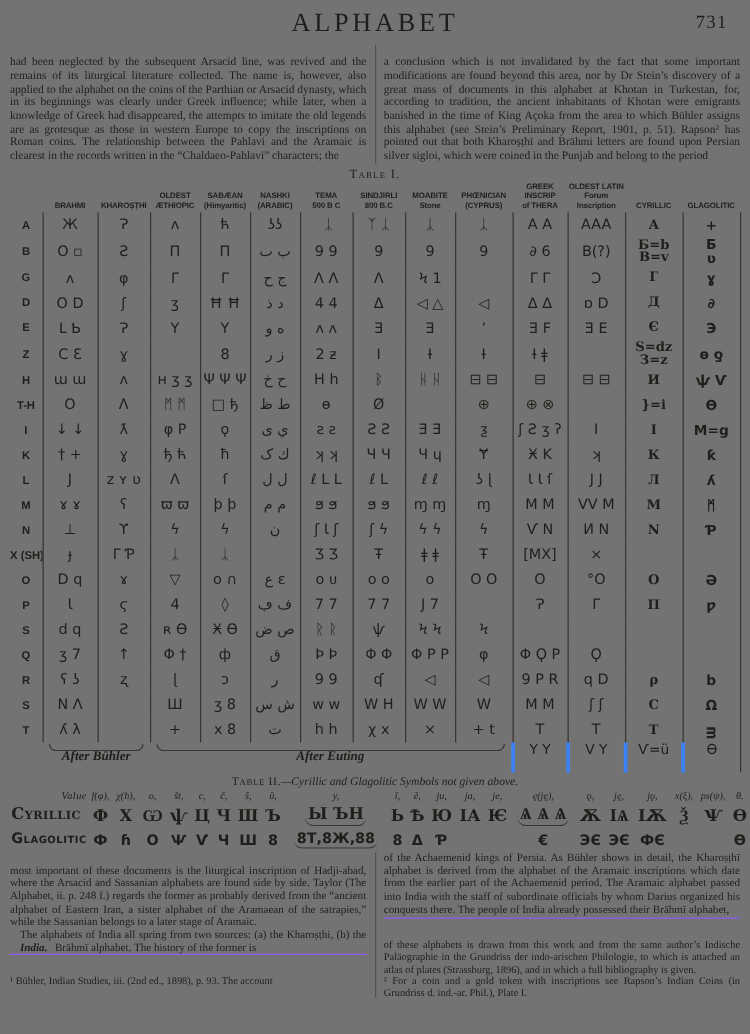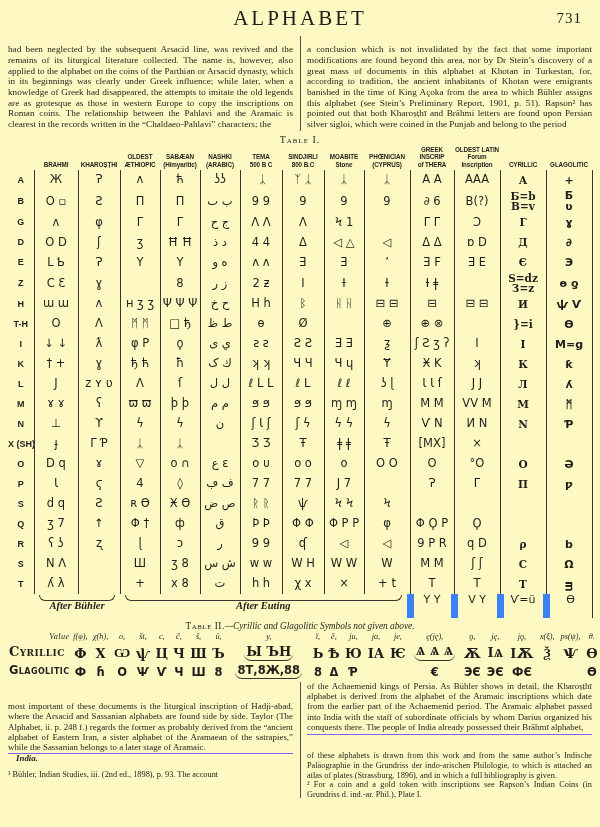--- a/index.html
+++ b/index.html
@@ -1,16 +1,16 @@
 <!DOCTYPE html>
 <html><head>
 <meta charset="utf-8">
 <style>
   html,body{margin:0;padding:0;background:#d8d4c8;}
-  .page{position:relative;width:600px;height:827px;background:#fef9c3;color:#201e1a;
+  .page{position:relative;width:600px;height:827px;background:#737373;color:#201e1a;
         font-family:"Liberation Serif",serif;overflow:hidden;box-sizing:border-box;padding:6px 8px 0;}
   
   .head{position:relative;height:26px;}
   .title{text-align:center;font-size:21px;letter-spacing:3px;}
   .pageno{position:absolute;right:10px;top:4px;font-size:15px;letter-spacing:1px;}
   
   .cols{position:relative;display:flex;gap:14px;}
   .cols::after{content:"";position:absolute;left:50%;top:1px;bottom:1px;width:1px;background:#55504a;}
   .col{width:285px;text-align:justify;}
   .topcols{margin-top:3px;height:97px;}
@@ -28,21 +28,21 @@
   .t1 th{font-family:"Liberation Sans",sans-serif;font-weight:bold;font-size:6.3px;line-height:1.18;
          text-align:center;vertical-align:bottom;padding:0 0 2px;letter-spacing:-0.1px;}
   .t1 td{border-left:1px solid #3a362f;text-align:center;vertical-align:middle;
          font-family:"DejaVu Sans",sans-serif;font-size:11.5px;line-height:1.02;height:20px;padding:0;
          overflow:hidden;white-space:nowrap;}
   .t1 td.lbl{border-left:none;font-family:"Liberation Sans",sans-serif;font-weight:bold;font-size:9px;}
   .t1 td:last-child{border-right:1px solid #3a362f;}
   .t1 td:nth-child(13){font-family:"DejaVu Serif",serif;font-weight:bold;font-size:10.5px;}
   .t1 td:nth-child(14){font-weight:bold;font-size:11px;}
   .t1 tr.tfoot td{border:none;height:24px;vertical-align:top;margin-top:18px;}
-  .t1 tr.tfoot td.gcell{border-left:7px solid #3b82f6;font-size:11px;}
+  .t1 tr.tfoot td.gcell{border-left:3px solid #3b82f6;font-size:11px;}
   .t1 tr.tfoot td.gcell:last-child{border-right:1px solid #3a362f;}
   .brace{height:5px;border:1px solid #3a362f;border-top:none;border-radius:0 0 9px 9px;margin:1px 5px 0;}
   .afterlbl{font-style:italic;font-weight:bold;font-size:10.5px;text-align:center;font-family:"Liberation Serif",serif;}
   
   .tcap2{text-align:center;font-size:9.3px;margin:3px 0 0;}
   .tcap2 .sc{font-variant:small-caps;letter-spacing:.5px;}
   .tcap2 .it{font-style:italic;}
   .t2{display:table;width:592px;margin-top:1px;}
   .t2r{display:table-row;}
   .t2c{display:table-cell;text-align:center;vertical-align:bottom;padding:0 1px;}
@@ -536,21 +536,21 @@
         <div class="t2c"><span>ФЄ</span></div>
         <div class="t2c"><span></span></div>
         <div class="t2c"><span></span></div>
         <div class="t2c"><span>Ѳ</span></div>
       </div>
     </div>
 
   <div class="cols botcols">
     <div class="col">
       <p>most important of these documents is the liturgical inscription of Hadji-abad, where the Arsacid and Sassanian alphabets are found side by side.  Taylor (The Alphabet, ii. p. 248 f.) regards the former as probably derived from the “ancient alphabet of Eastern Iran, a sister alphabet of the Aramaean of the satrapies,” while the Sassanian belongs to a later stage of Aramaic.</p>
-      <p class="indent">
+      <p class="indent"><span>The alphabets of India all spring from two sources: (a) the Kharoṣṭhi, (b) the Brāhmī alphabet.  The history of the former is</span>
         <span class="margin-note">India.</span></p>
       <p class="footnote fnrule">¹ Bühler, Indian Studies, iii. (2nd ed., 1898), p. 93.  The account</p>
     </div>
     <div class="col">
       <p>of the Achaemenid kings of Persia.  As Bühler shows in detail, the Kharoṣṭhī alphabet is derived from the alphabet of the Aramaic inscriptions which date from the earlier part of the Achaemenid period.  The Aramaic alphabet passed into India with the staff of subordinate officials by whom Darius organized his conquests there.  The people of India already possessed their Brāhmī alphabet,</p>
       <div class="fnrule">
         <p class="footnote">of these alphabets is drawn from this work and from the same author’s Indische Paläographie in the Grundriss der indo-arischen Philologie, to which is attached an atlas of plates (Strassburg, 1896), and in which a full bibliography is given.</p>
         <p class="footnote">² For a coin and a gold token with inscriptions see Rapson’s Indian Coins (in Grundriss d. ind.-ar. Phil.), Plate I.</p>
       </div>
     </div>

